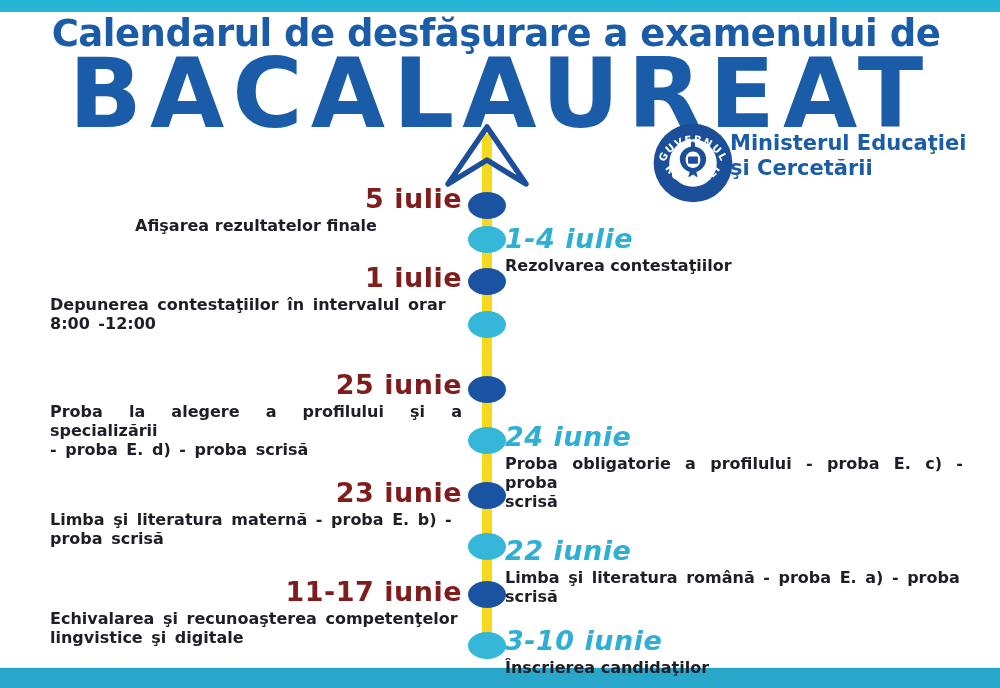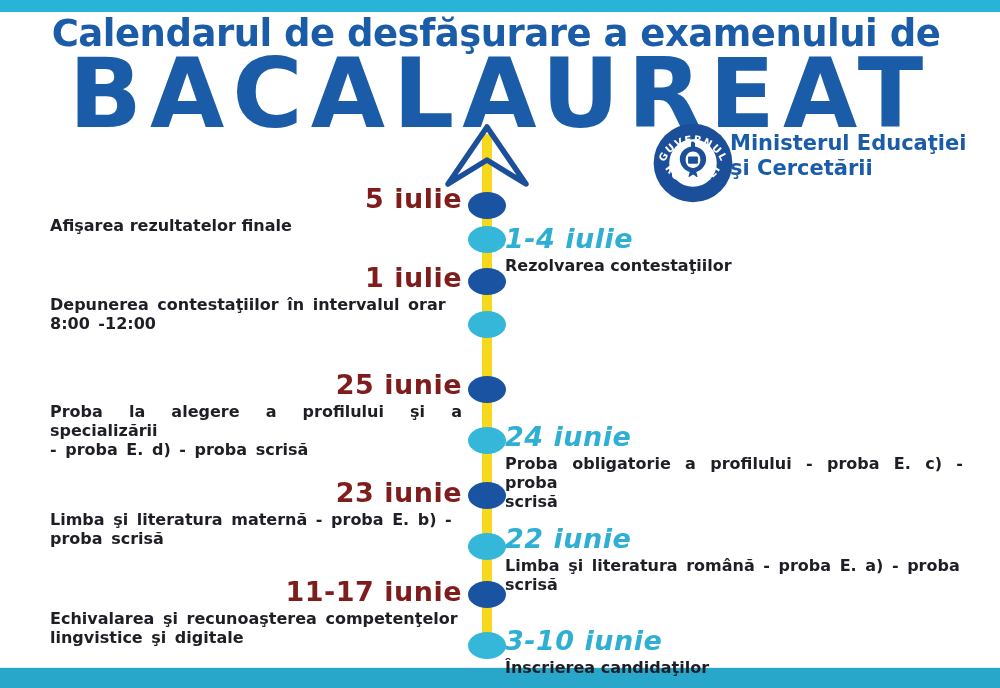--- a/index.html
+++ b/index.html
@@ -51,21 +51,21 @@
   .event.right { left: 505px; width: 458px; }
   .event .date { font-weight: bold; font-size: 27px; line-height: 30px; letter-spacing: 0.5px; }
   .event.left .date { text-align: right; }
   .event.navy .date { color: #7f1d1d; }
   .event.cyan .date { color: #2fafd3; font-style: italic; }
   .event .desc {
     margin-top: 2px;
     color: #1e1e26; font-weight: bold; font-size: 16px; line-height: 19px;
     white-space: pre-line; text-align: justify; word-spacing: 3px;
   }
-  .event .desc.align-right { text-align: left; word-spacing: normal; }
+  .event .desc.align-right { text-align: center; word-spacing: normal; }
   .event .desc.no-spread { word-spacing: normal; }
 </style>
 </head>
 <body>
 
 <div class="poster">
 
   <div class="bar top"></div>
   <div class="bar bottom"></div>
 
@@ -143,21 +143,21 @@
     <div class="desc">Proba obligatorie a profilului - proba E. c) - proba
 scrisă</div>
   </div>
 
   <div class="event left navy" style="top:478px">
     <div class="date">23 iunie</div>
     <div class="desc">Limba şi literatura maternă - proba E. b) -
 proba scrisă</div>
   </div>
 
-  <div class="event right cyan" style="top:524px">
+  <div class="event right cyan" style="top:536px">
     <div class="date">22 iunie</div>
     <div class="desc">Limba şi literatura română - proba E. a) - proba
 scrisă</div>
   </div>
 
   <div class="event left navy" style="top:577px">
     <div class="date">11-17 iunie</div>
     <div class="desc">Echivalarea şi recunoaşterea competenţelor
 lingvistice şi digitale</div>
   </div>

